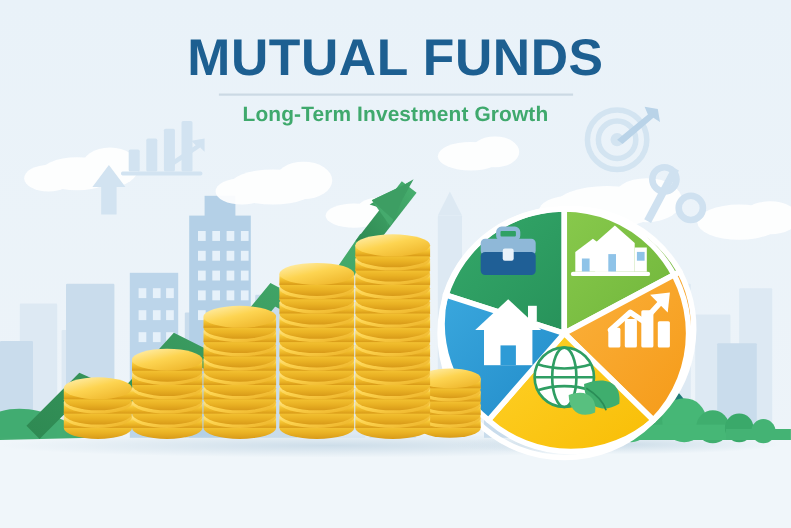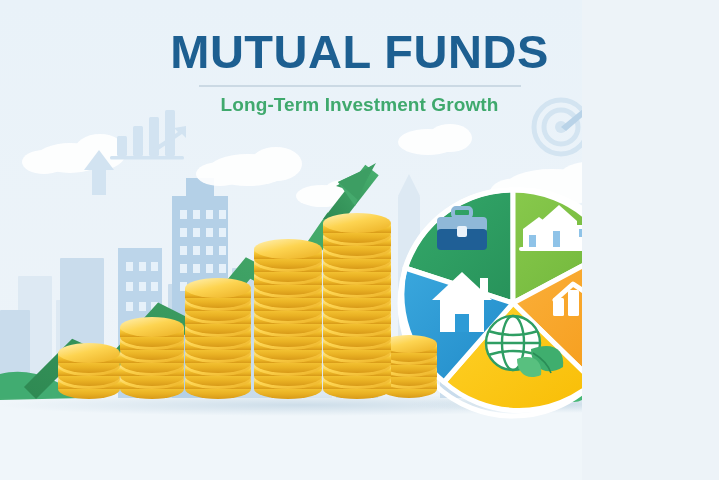--- a/index.html
+++ b/index.html
@@ -2,21 +2,21 @@
 <html><head>
 <meta charset="utf-8">
 <title>Mutual Funds Infographic</title>
 <style>
   html,body{margin:0;padding:0;}
   body{
     width:719px;height:480px;overflow:hidden;
     background:#edf3f8;
     font-family:"Liberation Sans", sans-serif;
   }
-  #scene{position:relative;width:582px;height:480px;overflow:hidden;}
+  #scene{position:relative;width:719px;height:480px;overflow:hidden;}
   #scene svg.layer{position:absolute;left:0;top:0;width:719px;height:480px;}
 
   .title-wrap{
     position:absolute;left:0;top:28px;width:719px;
     text-align:center;z-index:40;pointer-events:none;
   }
   .main-title{
     font-size:47px;font-weight:bold;letter-spacing:0.5px;
     color:#1d5f91;line-height:1.02;margin:0;
     font-family:"Liberation Sans", sans-serif;

